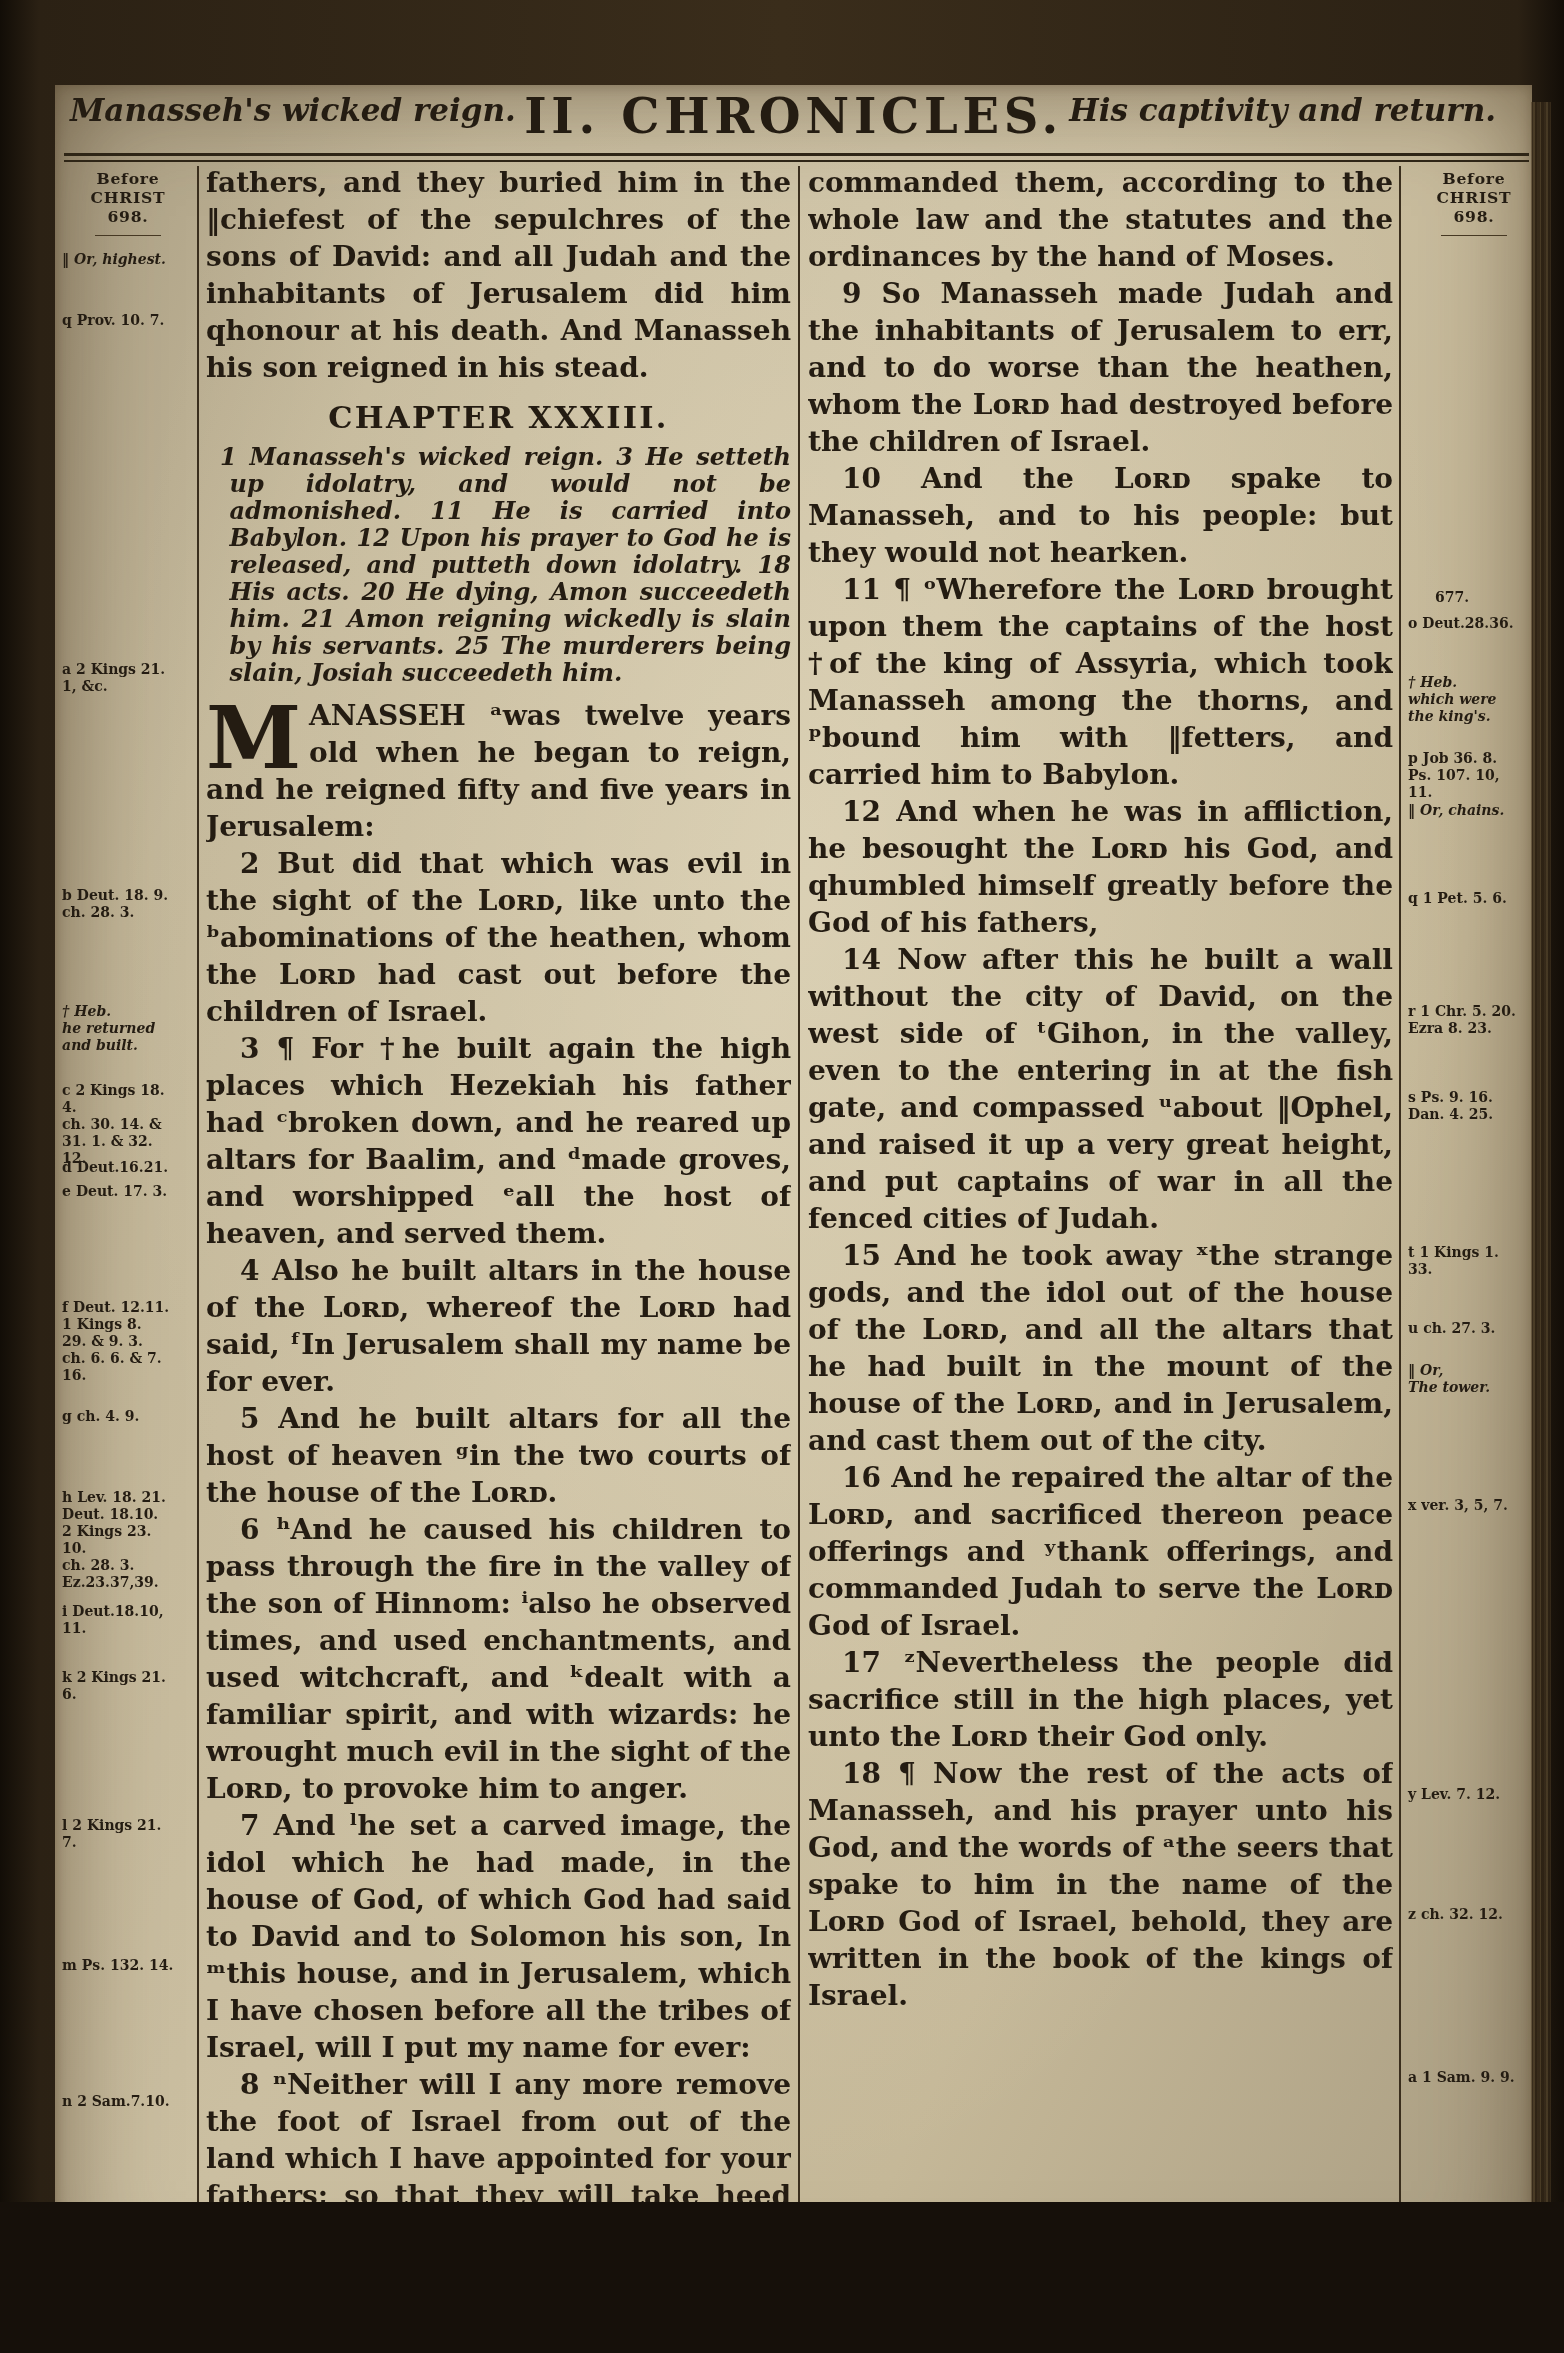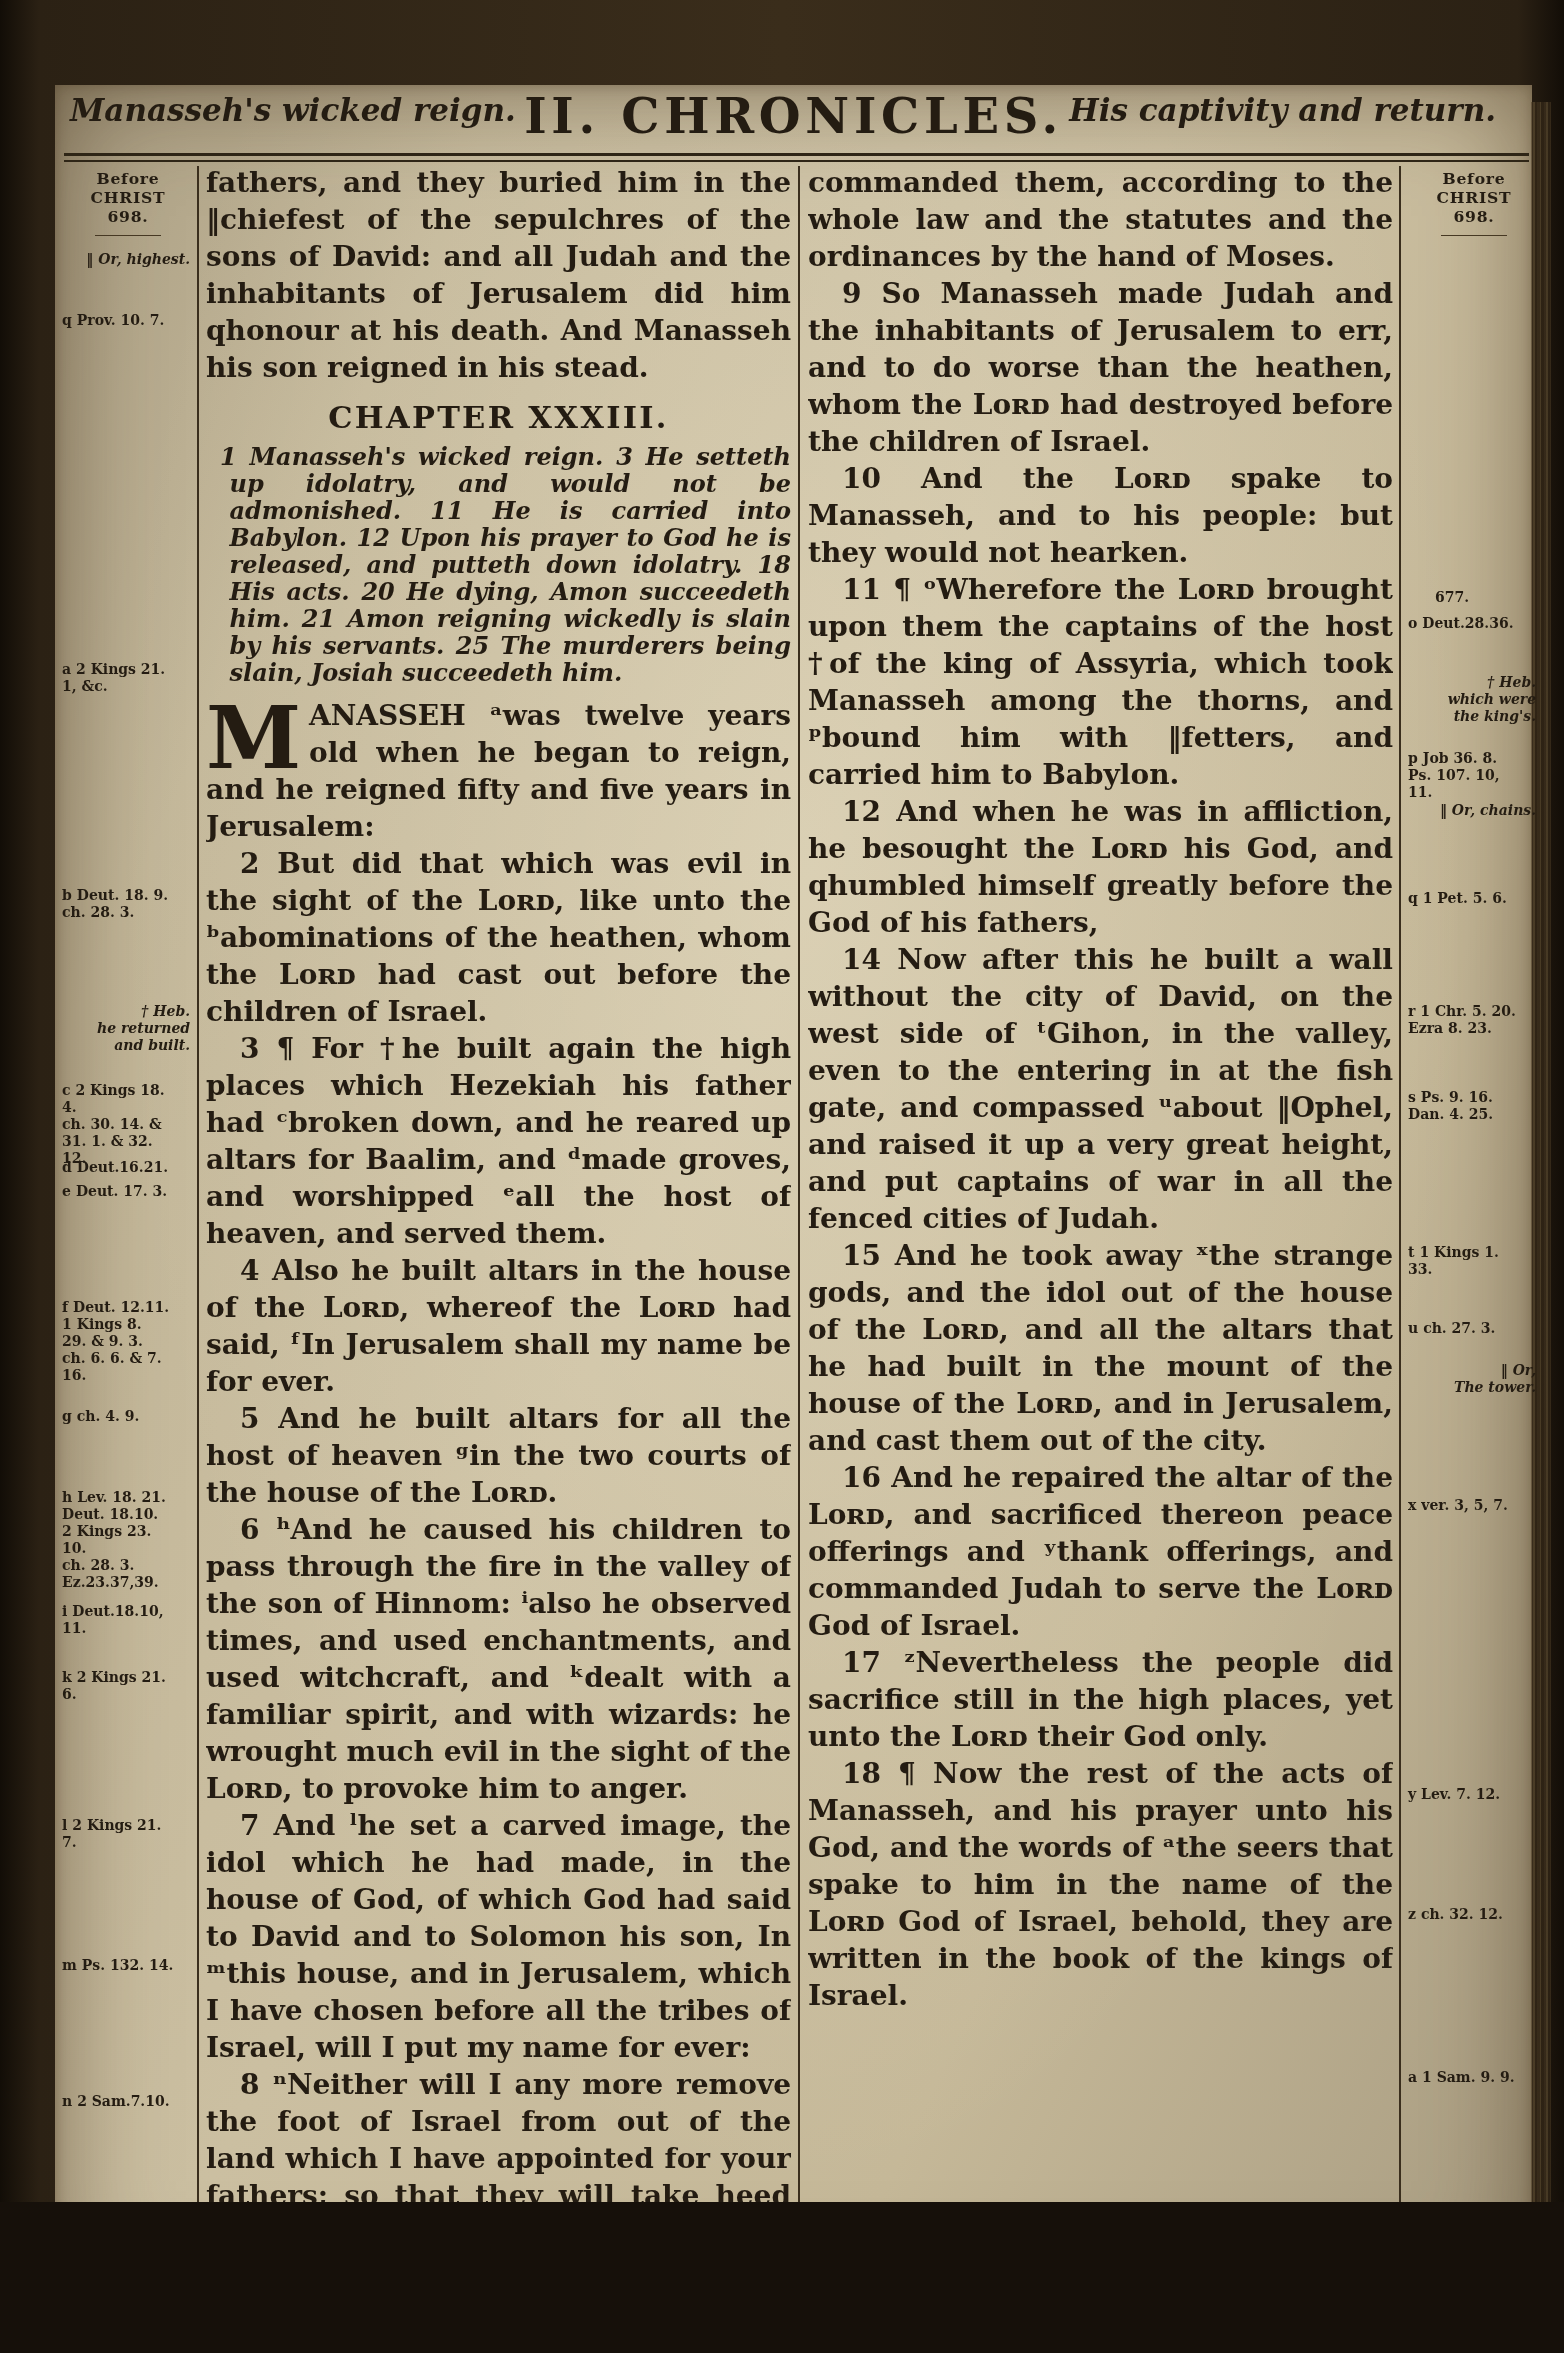--- a/index.html
+++ b/index.html
@@ -40,21 +40,21 @@
   .vr-right  { left:1399px; }
 
   
   .margin-col { position:absolute; top:163px; width:138px; height:2146px; font-size:14px; line-height:17px; }
   .margin-col-left  { left:59px; }
   .margin-col-right { left:1405px; }
   .bc-heading { position:absolute; top:5.5px; left:0; width:100%; text-align:center;
                 font-size:15.6px; line-height:19px; white-space:pre-line; letter-spacing:0.8px; }
   .bc-rule { position:absolute; top:72px; left:50%; width:66px; margin-left:-33px; border-top:1.6px solid #463823; }
   .note { position:absolute; left:3.1px; width:128px; white-space:pre-line; }
-  .note.italic { font-style:italic;text-align:right; }
+  .note.italic { font-style:italic; }
   .note.num { padding-left:27px; }
 
   
   .text-col { position:absolute; top:164px; width:585px; height:2146px; overflow:hidden;
               text-align:justify; font-size:28px; line-height:37px; }
   .text-col-left  { left:206px; }
   .text-col-right { left:808px; }
   .text-col p { margin:0; text-indent:34px; }
   .text-col p.no-indent { text-indent:0; }
   .chapter-heading { text-align:center; text-indent:0 !important; font-size:30.5px;

